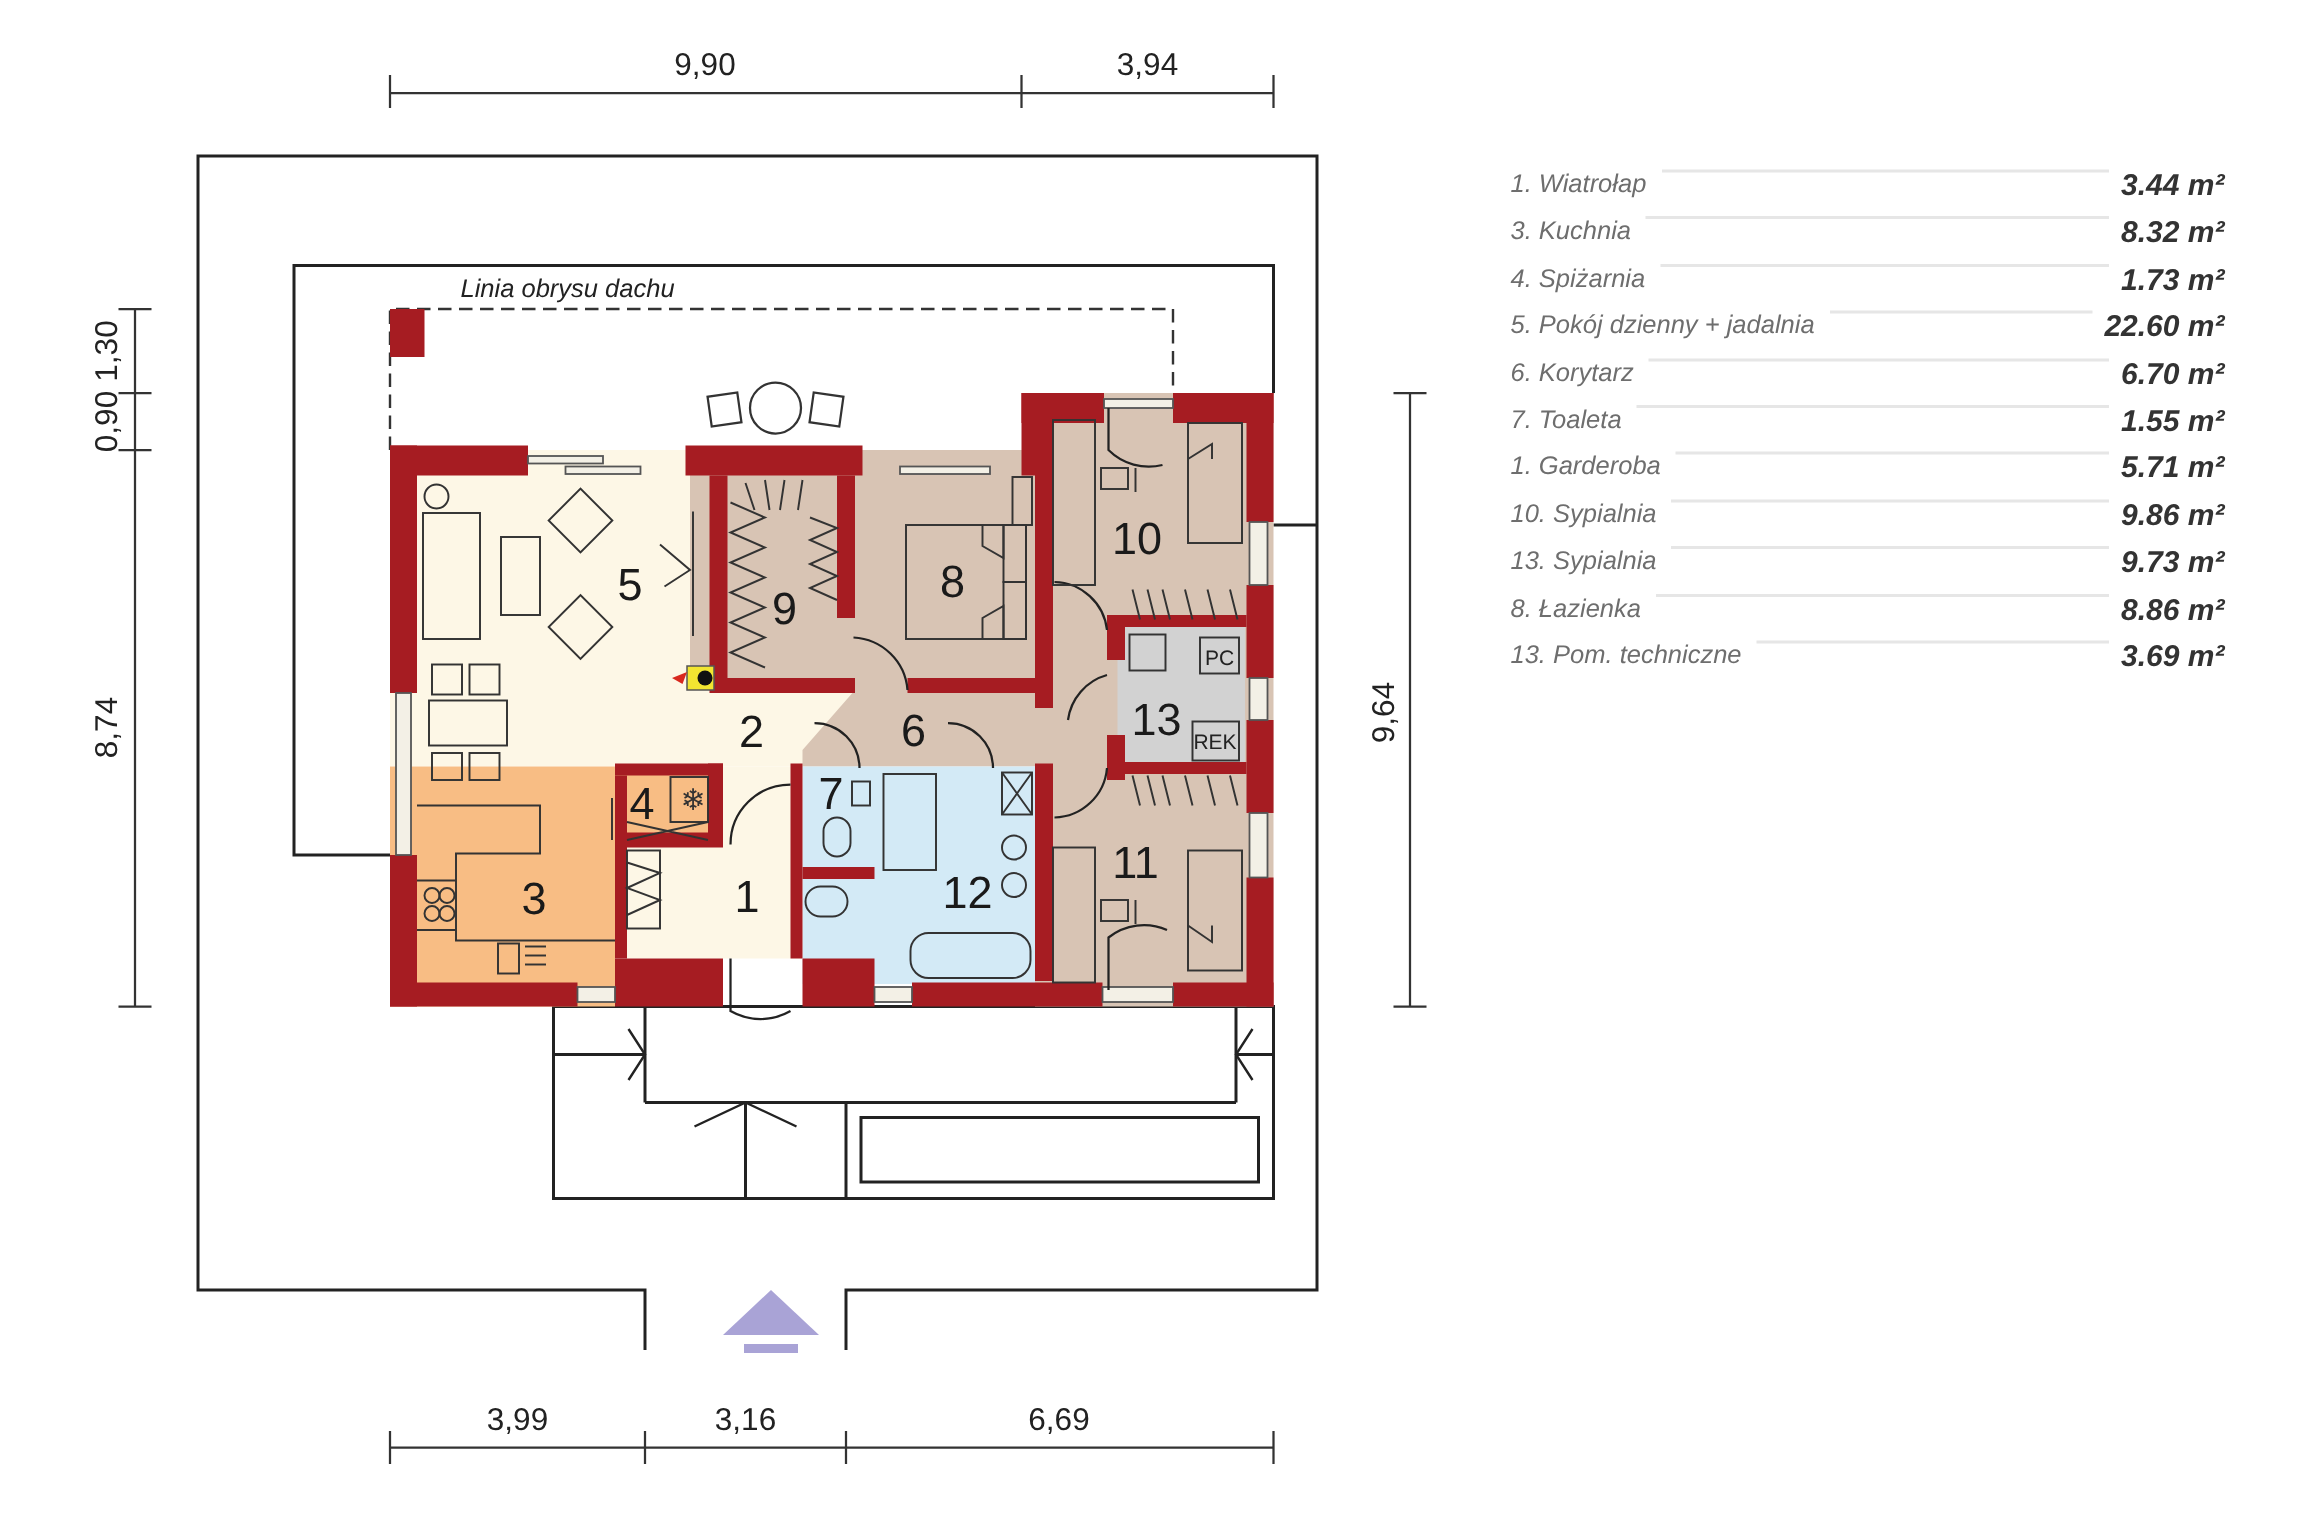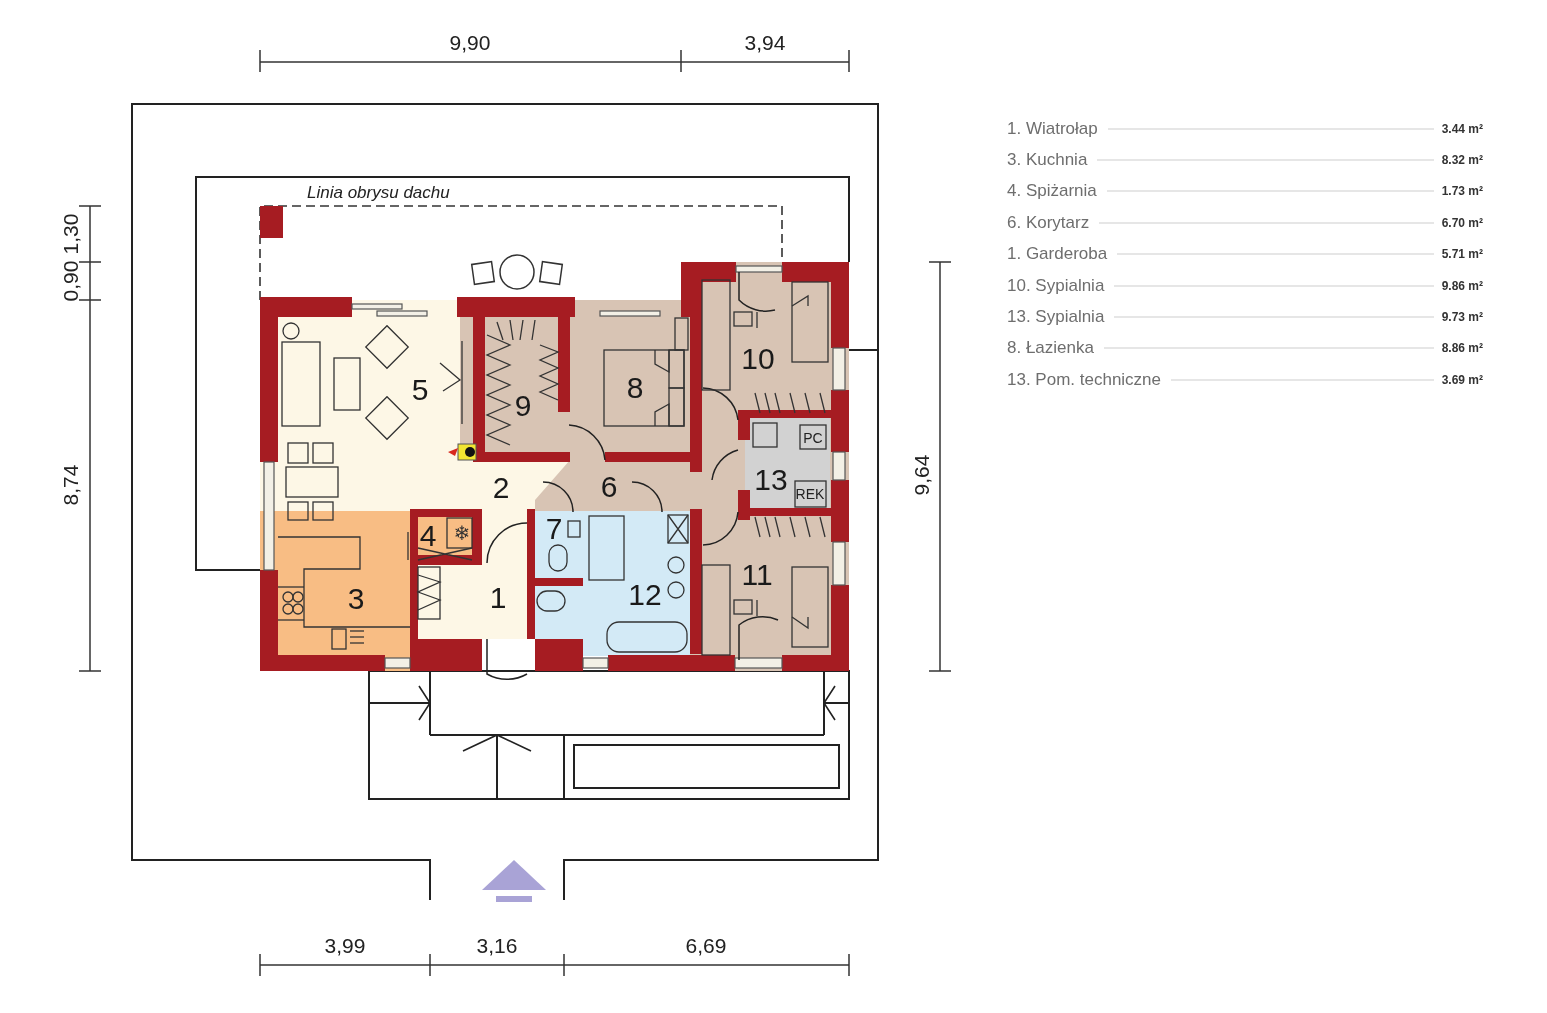--- a/index.html
+++ b/index.html
@@ -3,24 +3,24 @@
 <meta charset="utf-8">
 <style>
   html,body{margin:0;padding:0;background:#ffffff;}
   body{width:1547px;height:1013px;position:relative;overflow:hidden;font-family:"Liberation Sans",sans-serif;}
   #plan{position:absolute;left:0;top:0;width:980px;height:1013px;}
   .dim-text{font-family:"Liberation Sans",sans-serif;font-size:21px;fill:#222;}
   .room-num{font-family:"Liberation Sans",sans-serif;font-size:30px;fill:#1a1a1a;}
   .roof-label{font-family:"Liberation Sans",sans-serif;font-size:17px;font-style:italic;fill:#222;}
   .box-label{font-family:"Liberation Sans",sans-serif;font-size:14px;fill:#222;}
   #legend{position:absolute;left:1007px;top:113px;width:476px;}
-  .lrow{display:flex;align-items:center;height:31.4px;}
+  .lrow{display:flex;height:31.4px;font-style:italic;}
   .lname{font-size:17px;color:#6e6e6e;white-space:nowrap;}
   .lfill{flex:1;height:0;border-top:2px solid #e6e6e6;margin:0 8px 0 10px;}
-  .larea{font-size:12px;font-weight:bold;color:#333;white-space:nowrap;}
+  .larea{font-size:20px;font-weight:bold;color:#333;white-space:nowrap;}
 </style>
 </head>
 <body>
 
 <svg id="plan" viewBox="0 0 980 1013" xmlns="http://www.w3.org/2000/svg">
 
   <g stroke="#333" stroke-width="1.5" fill="none">
     <line x1="260" y1="62" x2="849" y2="62"></line>
     <line x1="260" y1="50" x2="260" y2="72"></line>
       <line x1="681" y1="50" x2="681" y2="72"></line>
@@ -270,25 +270,35 @@
       <span class="lname">3. Kuchnia</span>
       <span class="lfill"></span>
       <span class="larea">8.32 m²</span>
     </div>
   <div class="lrow">
       <span class="lname">4. Spiżarnia</span>
       <span class="lfill"></span>
       <span class="larea">1.73 m²</span>
     </div>
   <div class="lrow">
+      <span class="lname">5. Pokój dzienny + jadalnia</span>
+      <span class="lfill"></span>
+      <span class="larea">22.60 m²</span>
+    </div>
+  <div class="lrow">
       <span class="lname">6. Korytarz</span>
       <span class="lfill"></span>
       <span class="larea">6.70 m²</span>
     </div>
   <div class="lrow">
+      <span class="lname">7. Toaleta</span>
+      <span class="lfill"></span>
+      <span class="larea">1.55 m²</span>
+    </div>
+  <div class="lrow">
       <span class="lname">1. Garderoba</span>
       <span class="lfill"></span>
       <span class="larea">5.71 m²</span>
     </div>
   <div class="lrow">
       <span class="lname">10. Sypialnia</span>
       <span class="lfill"></span>
       <span class="larea">9.86 m²</span>
     </div>
   <div class="lrow">

